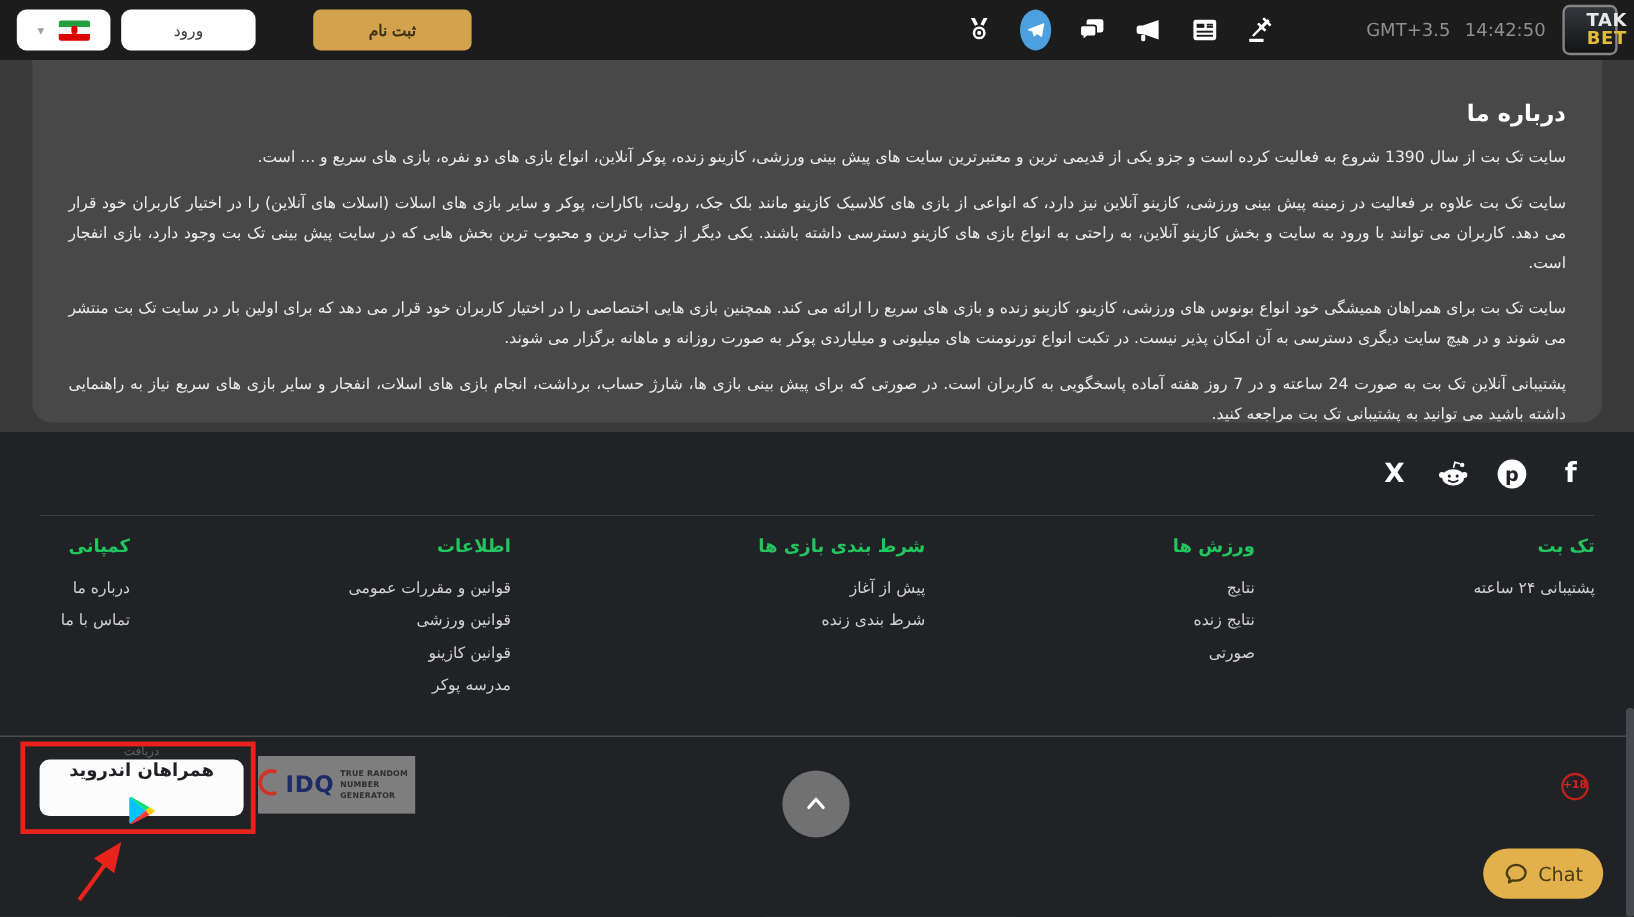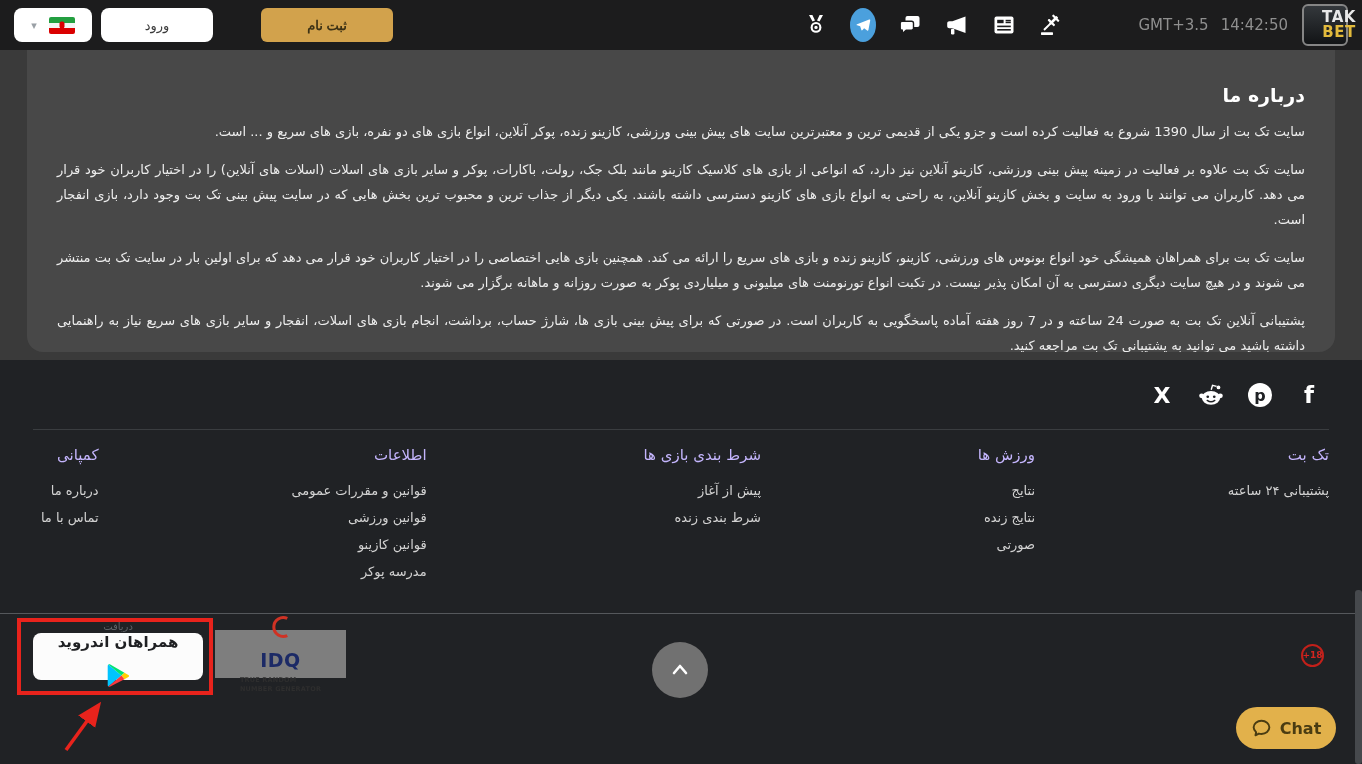--- a/index.html
+++ b/index.html
@@ -45,43 +45,43 @@
   .social-item { width:26px; height:26px; display:flex; align-items:center; justify-content:center;
     color:#fff; cursor:pointer; }
   .x-glyph { font-size:22px; font-weight:bold; }
   .fb-glyph { font-size:23px; font-weight:bold; }
   .pin-circle { width:24px; height:24px; background:#fff; border-radius:50%; color:#202225;
     font-weight:bold; font-size:16px; display:flex; align-items:center; justify-content:center; }
   .divider1 { position:absolute; top:69px; left:33px; right:33px; height:1px; background:#3a3d40; }
   .divider2 { position:absolute; top:253px; left:0; right:0; height:1px; background:#55585c; }
   .cols { position:absolute; top:86px; left:33px; right:33px; display:flex;
     justify-content:space-between; direction:rtl; }
-  .col-title { font-size:15px; font-weight:normal; color:#c4b5fd; margin-bottom:13px;margin-left:24px; }
+  .col-title { font-size:15px; font-weight:bold; color:#22c55e; margin-bottom:13px;margin-left:24px; }
   .col-link { font-size:13px; color:#d2d2d2; line-height:27px; display:block; cursor:pointer; text-decoration:none; }
   
   .annot-box { position:absolute; left:17px; top:258px; width:196px; height:77px; border:4px solid #e8231c; }
   .play-btn { position:absolute; left:12px; top:11px; width:170px; height:47px; background:#fcfcfc;
     border-radius:8px; display:flex; align-items:center; justify-content:center; gap:11px; direction:rtl; cursor:pointer;flex-direction:column; }
   .play-text { display:flex; flex-direction:column; align-items:center; }
   .play-small { font-size:10px; color:#5f6368; }
   .play-large { font-size:15px; font-weight:bold; color:#1f2023; margin-top:1px; }
   .annot-arrow { position:absolute; left:52px; top:334px; width:64px; height:64px; }
   .idq { position:absolute; left:215px; top:270px; width:131px; height:48px; background:#7e7e7e;
-    display:flex; align-items:center; justify-content:center; gap:5px; cursor:pointer;flex-direction:column; }
+    display:flex; align-items:center; justify-content:center; gap:5px; cursor:pointer; }
   .idq-name { font-size:19px; font-weight:bold; color:#1c2a66; letter-spacing:.5px; }
   .idq-text { font-size:6.5px; color:#2e2e2e; line-height:9px; font-weight:bold; letter-spacing:.2px; }
   .scrolltop { position:absolute; left:652px; top:282px; width:56px; height:56px; border-radius:50%;
     background:#717171; display:flex; align-items:center; justify-content:center; cursor:pointer; }
   .copy-row { position:absolute; right:38px; top:283px; height:24px; display:flex; align-items:center; gap:36px; }
   .copy-text { color:#f2f2f2; font-size:13px; direction:rtl; }
   .age { width:23px; height:23px; border-radius:50%; border:2px solid #c2201a; color:#d42520;
     font-size:9px; font-weight:bold; display:flex; align-items:center; justify-content:center; }
   .chat-btn { position:absolute; right:26px; top:347px; width:100px; height:42px; border-radius:21px;
     background:#e2b14b; display:flex; align-items:center; justify-content:center; gap:8px; cursor:pointer; }
-  .chat-label { font-size:16px; font-weight:bold; color:#4a3c12; }
+  .chat-label { font-size:16px; font-weight:normal; color:#4a3c12; }
   .scroll-thumb { position:absolute; right:0; top:230px; width:7px; height:174px; background:#46494d; border-radius:3px; }
 </style>
 </head>
 <body>
 
 <header class="topbar">
   <div class="tb-left">
     <div class="lang">
       <span class="chev">▾</span>
       <span class="flag">

